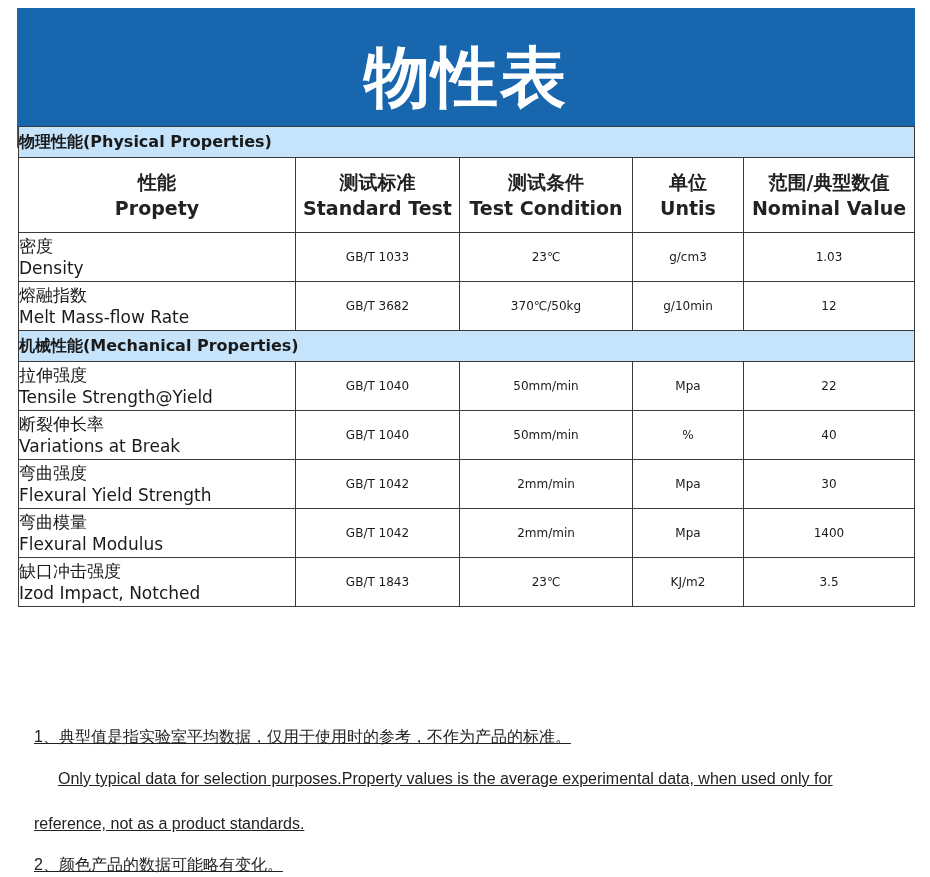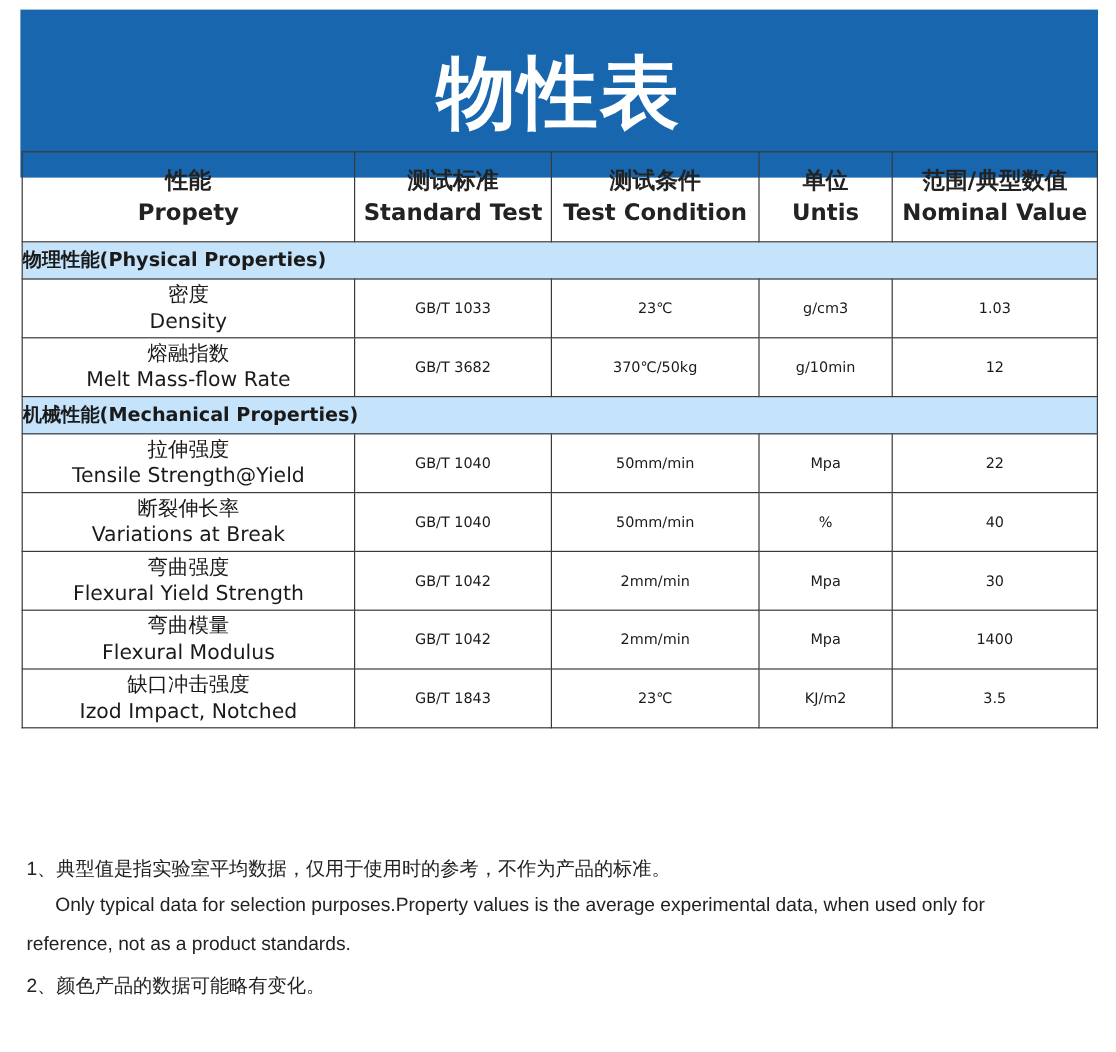--- a/index.html
+++ b/index.html
@@ -3,24 +3,24 @@
 <meta charset="utf-8">
 <style>
   html, body { margin:0; padding:0; background:#ffffff; }
   body { width:930px; height:877px; position:relative; overflow:hidden; font-family:"DejaVu Sans", sans-serif; color:#1a1a1a; }
   .banner { position:absolute; left:17px; top:8px; width:898px; height:140px; background:#1766ae; display:flex; align-items:center; justify-content:center; }
   .banner-title { color:#ffffff; font-size:66px; font-weight:bold; letter-spacing:2px; font-family:"DejaVu Sans", sans-serif; }
   table.spec { position:absolute; left:18px; top:126px; width:896px; border-collapse:collapse; table-layout:fixed; }
   table.spec td, table.spec th { border:1.5px solid #3a3a3a; padding:0; }
   th.hdr { height:74px; font-weight:bold; font-size:19px; line-height:26px; text-align:center; vertical-align:middle; color:#222; }
   td.section { background:#c5e3fa; height:30px; font-weight:bold; font-size:16px; padding-left:8px; text-align:left; vertical-align:middle; }
-  td.prop { height:48px; font-size:17px; line-height:22px; padding-left:5px; vertical-align:middle;text-align:center; }
+  td.prop { height:48px; font-size:17px; line-height:22px; padding-left:5px; vertical-align:middle; }
   td.val { text-align:center; font-size:12px; vertical-align:middle; }
   .notes { position:absolute; left:18px; top:710px; width:900px; font-family:"Liberation Sans", sans-serif; font-size:16px; color:#222; }
-  .notes p { margin:4px; }
+  .notes p { margin:16px;text-decoration:underline; }
   .n1 { line-height:22px; }
   .indent { padding-left:24px; }
   .lh { line-height:29px; }
 </style>
 </head>
 <body>
 
 <div class="banner">
   <span class="banner-title">物性表</span>
 </div>
@@ -28,20 +28,24 @@
 <table class="spec">
   <colgroup>
     <col style="width:277px">
       <col style="width:164px">
       <col style="width:173px">
       <col style="width:111px">
       <col style="width:171px">
   </colgroup>
   <tbody>
       <tr>
+        <td colspan="5" class="section">物理性能(Physical Properties)</td>
+      </tr>
+
+  <tr>
     <th class="hdr">
           <div>性能</div>
           <div>Propety</div>
         </th>
     <th class="hdr">
           <div>测试标准</div>
           <div>Standard Test</div>
         </th>
     <th class="hdr">
           <div>测试条件</div>
@@ -49,24 +53,20 @@
         </th>
     <th class="hdr">
           <div>单位</div>
           <div>Untis</div>
         </th>
     <th class="hdr">
           <div>范围/典型数值</div>
           <div>Nominal Value</div>
         </th>
   </tr>
-
-  <tr>
-        <td colspan="5" class="section">物理性能(Physical Properties)</td>
-      </tr>
   <tr>
     <td class="prop">
           <div>密度</div>
           <div>Density</div>
         </td>
     <td class="val">GB/T 1033</td>
     <td class="val">23℃</td>
     <td class="val">g/cm3</td>
     <td class="val">1.03</td>
   </tr>

